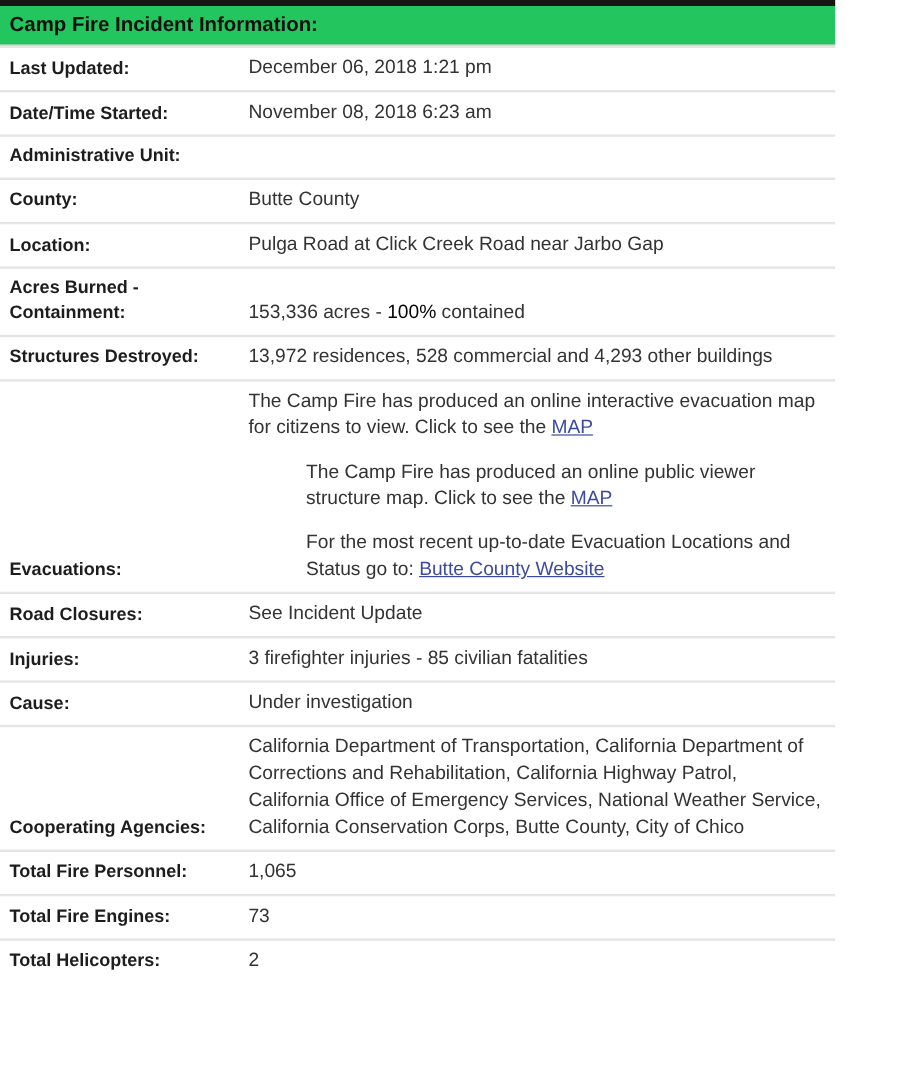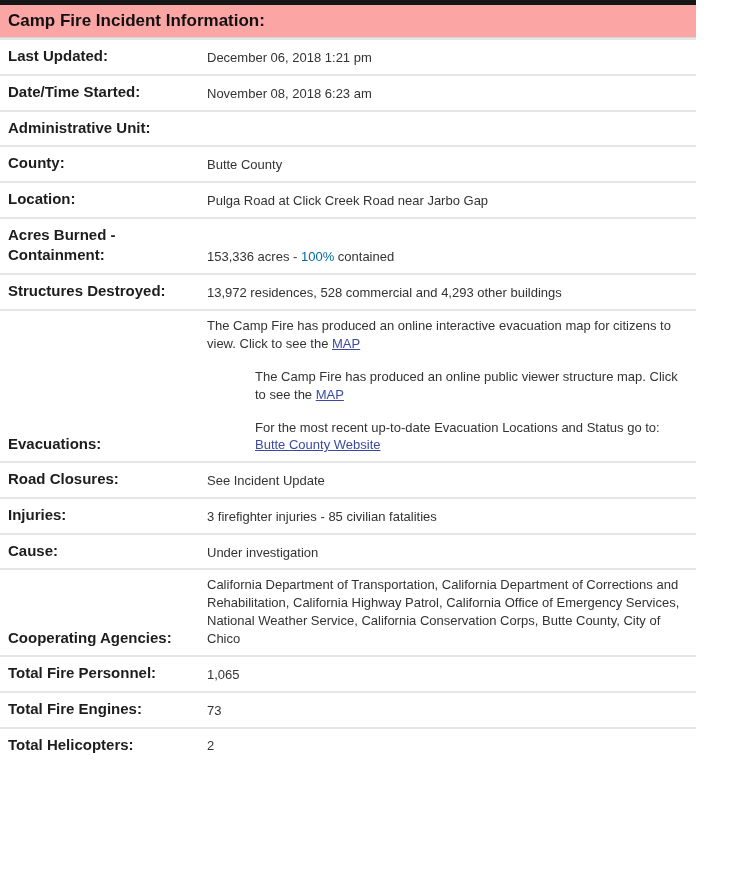--- a/index.html
+++ b/index.html
@@ -7,21 +7,21 @@
     width: 750px;
     background: #ffffff;
     font-family: "Liberation Sans", sans-serif;
   }
   .incident-table {
     width: 696px;
     border-top: 5px solid #161616;
     color: #2e2e2e;
   }
   .table-title {
-    background: #fca5a5;
+    background: #22c55e;
     font-size: 17px;
     font-weight: bold;
     color: #111111;
     padding: 5px 8px 6px 8px;
     border-bottom: 1px solid #d6d6da;
     line-height: 1.25;
   }
   .row {
     display: flex;
     align-items: flex-end;
@@ -33,32 +33,32 @@
     flex: 0 0 207px;
     padding-left: 8px;
     padding-right: 10px;
     font-weight: bold;
     font-size: 15px;
     line-height: 1.38;
     color: #1d1d1d;
   }
   .value-cell {
     flex: 1 1 auto;
-    font-size: 13px;
+    font-size: 16px;
     line-height: 1.38;
     color: #333333;
     padding-right: 12px;
   }
   .value-cell p + p { margin-top: 15px; margin-left: 48px; }
   a.inline-link {
     color: #3c4ba0;
     text-decoration: underline;
     cursor: pointer;
   }
-  .highlight-red { color: #0369a1; }
+  .highlight-red { color: #000000; }
 </style>
 </head>
 <body>
 
 <div class="incident-table">
 
   <div class="table-title">Camp Fire Incident Information:</div>
 
   <div class="row">
     <div class="label-cell">Last Updated:</div>

